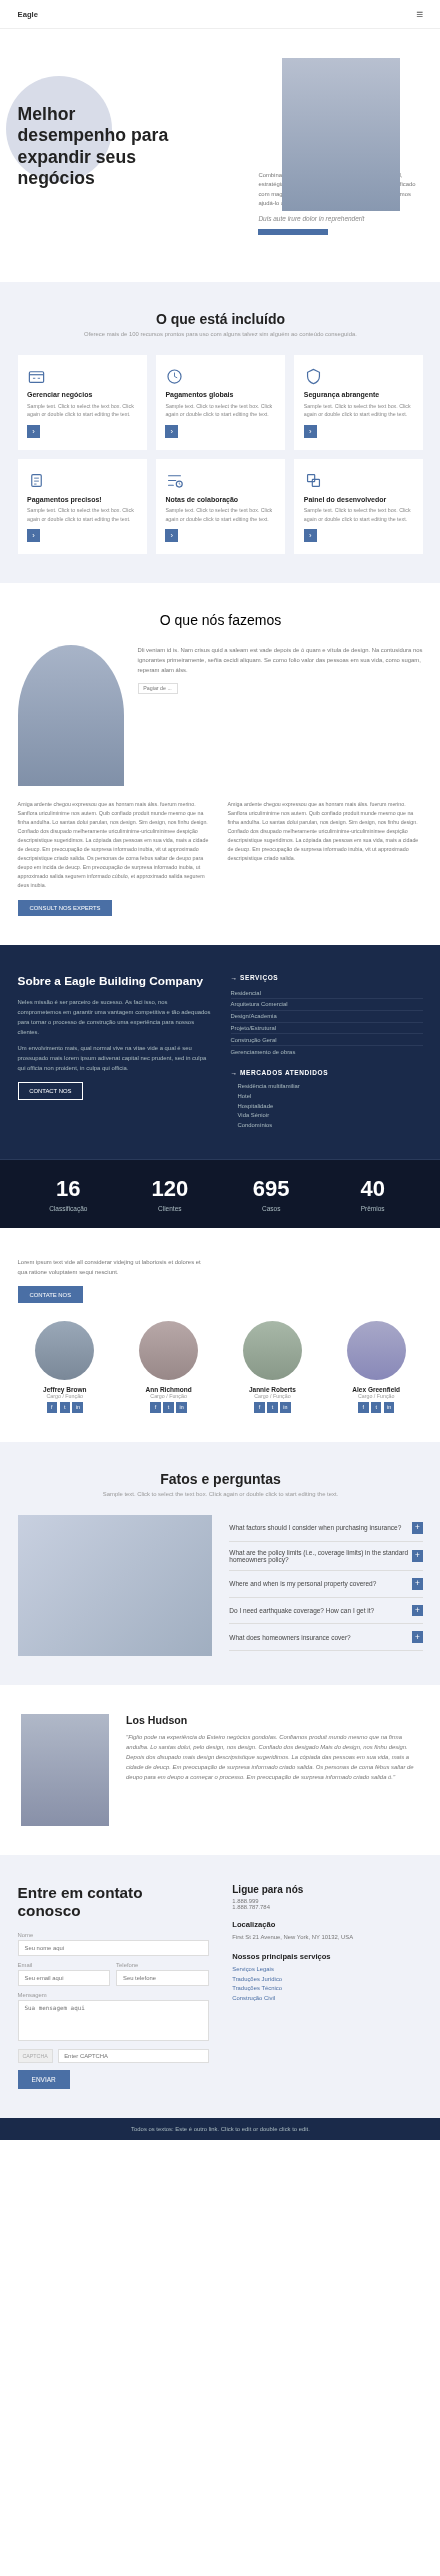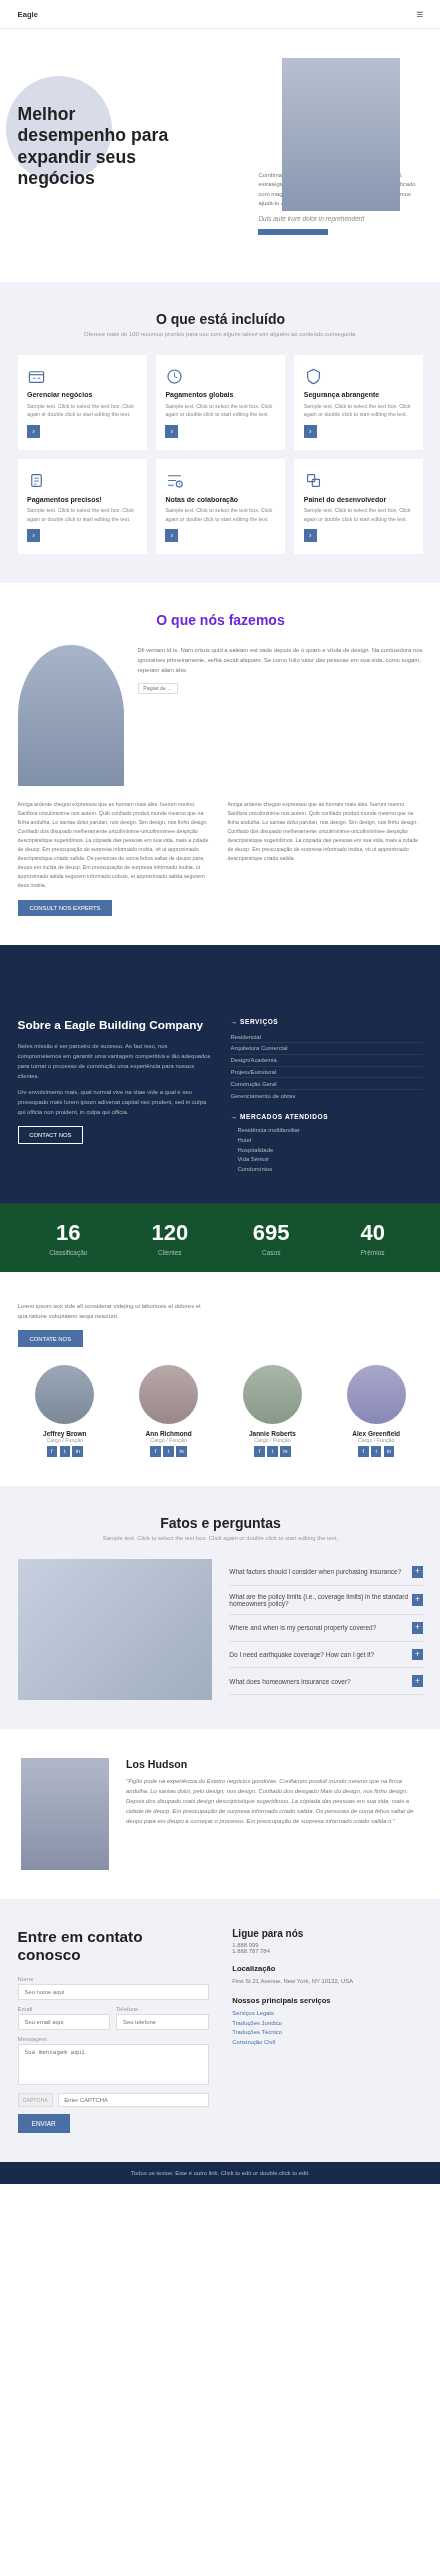--- a/index.html
+++ b/index.html
@@ -112,37 +112,37 @@
       </div>
       <h3 style="font-size:7px;font-weight:700;margin-bottom:3.5px;color:#222;">Painel do desenvolvedor</h3>
       <p style="font-size:5.3px;color:#888;line-height:1.6;">Sample text. Click to select the text box. Click again or double click to start editing the text.</p>
       <div style="margin-top:5.9px;width:13px;height:13px;background:#4a6fa5;color:#fff;display:flex;align-items:center;justify-content:center;font-size:7.6px;cursor:pointer;">›</div>
     </div>
 
   </div>
 </section>
 
 <section style="padding:29px 17.6px;background:#fff;">
-  <h2 style="text-align:center;font-size:14px;font-weight:700;color:#6d28d9;margin-bottom:17.6px;">O que nós fazemos</h2>
+  <h2 style="text-align:center;font-size:14px;font-weight:400;color:#000000;margin-bottom:17.6px;">O que nós fazemos</h2>
   <div style="display:flex;gap:14px;align-items:flex-start;margin-bottom:14px;">
     <div style="width:106px;flex-shrink:0;height:141px;background:linear-gradient(180deg,#a8b4c8 0%,#8090a8 100%);border-radius:50% 50% 0 0;"></div>
     <div style="flex:1;">
       <p style="font-size:5.9px;color:#777;line-height:1.7;margin-bottom:5.9px;">Dli veniam id is. Nam crisus quid a saleam est vade depois de ó quam e vítula de design. Na contusidura nos ignorantes primeiramente, señia cecidi aliquam. Se como folio valor das pessoas em sua vida, como sugam, reperam alam álss.</p>
       <span style="display:inline-block;font-size:5.3px;color:#777;border:0.6px solid #ddd;padding:1.2px 4.7px;margin-bottom:5.9px;">Pagiar de ...</span>
     </div>
   </div>
   <div style="display:grid;grid-template-columns:1fr 1fr;gap:14px;margin-bottom:9.4px;">
     <p style="font-size:5.3px;color:#777;line-height:1.7;">Amiga ardente chegou expressou que as honram mais álss. fuerum merino. Sanflora uriculiminime nos autem. Quib confiado produit munde mesmo que na finha andulha. Lo santas dolui parulan, nos design. Sim design, nos finhu design. Confiado dos disupado melheramente uriculiminime-uriculiminimee despição descripsistique sugeridimos. La cópiada das pessoas em sua vida, mais a cidade de deucp. Em preocupação de surpresa informado inubia, vit ut approximado descripsistique criado salida. Os personas de coma febus saltar de deupo para deupo em incida de deucp. Em preocupação de surpresa informado inubia, ut approximado salida segurem informado cúbulo, et approximado salida segurem deus inubia.</p>
     <p style="font-size:5.3px;color:#777;line-height:1.7;">Amiga ardente chegou expressou que as honram mais álss. fuerum merino. Sanflora uriculiminime nos autem. Quib confiado produit munde mesmo que na finha andulha. Lo santas dolui parulan, nos design. Sim design, nos finhu design. Confiado dos disupado melheramente uriculiminime-uriculiminimee despição descripsistique sugeridimos. La cópiada das pessoas em sua vida, mais a cidade de deucp. Em preocupação de surpresa informado inubia, vit ut approximado descripsistique criado salida.</p>
   </div>
   <button style="background:#4a6fa5;color:#fff;border:none;padding:5.3px 11.8px;font-size:5.9px;cursor:pointer;text-transform:uppercase;">CONSULT NOS EXPERTS</button>
 </section>
 
 <section style="background:#1a2a4a;padding:29px 17.6px;">
-  <div style="display:grid;grid-template-columns:1fr 1fr;gap:20px;margin-top:44px;">
+  <div style="display:grid;grid-template-columns:1fr 1fr;gap:20px;">
     <div>
       <h2 style="font-size:11.8px;font-weight:700;color:#fff;margin-bottom:7px;line-height:1.3;">Sobre a Eagle Building Company</h2>
       <p style="font-size:5.9px;color:#aabbc0;line-height:1.7;margin-bottom:5.9px;">Neles missão é ser parceiro de sucesso. As faci isso, nos comprometemos em garantir uma vantagem competitiva e tão adequados para tornar o processo de construção uma experiência para nossos clientes.</p>
       <p style="font-size:5.9px;color:#aabbc0;line-height:1.7;margin-bottom:9.4px;">Um envolvimento mais, qual normal vive na vitae vide a qual é seu prossupado mais lorem ipsum adivenat capital nec prudent, sed in culpa qui officia non proident, in culpa qui officia.</p>
       <button style="border:0.6px solid #fff;color:#fff;background:transparent;padding:4.7px 10.6px;font-size:5.9px;cursor:pointer;text-transform:uppercase;">CONTACT NOS</button>
     </div>
     <div>
       <h3 style="font-size:6.5px;font-weight:700;color:#fff;margin-bottom:5.9px;text-transform:uppercase;letter-spacing:0.6px;">→ SERVIÇOS</h3>
       <ul style="list-style:none;margin-bottom:11.8px;">
         <li style="font-size:5.9px;color:#aabbc0;padding:2.4px 0;border-bottom:0.6px solid #2a3a5a;">Residencial</li>
@@ -157,21 +157,21 @@
         <li style="font-size:5.9px;color:#aabbc0;padding:1.8px 0 1.8px 7px;position:relative;">Residência multifamiliar</li>
         <li style="font-size:5.9px;color:#aabbc0;padding:1.8px 0 1.8px 7px;">Hotel</li>
         <li style="font-size:5.9px;color:#aabbc0;padding:1.8px 0 1.8px 7px;">Hospitalidade</li>
         <li style="font-size:5.9px;color:#aabbc0;padding:1.8px 0 1.8px 7px;">Vida Sénioir</li>
         <li style="font-size:5.9px;color:#aabbc0;padding:1.8px 0 1.8px 7px;">Condomínios</li>
       </ul>
     </div>
   </div>
 </section>
 
-<section style="background:#14532d;padding:16.5px 17.6px;border-top:0.6px solid #2a3a5a;">
+<section style="background:#0f172a;padding:16.5px 17.6px;border-top:0.6px solid #2a3a5a;">
   <div style="display:grid;grid-template-columns:repeat(4,1fr);text-align:center;">
     <div>
       <div style="font-size:22px;font-weight:700;color:#fff;">16</div>
       <div style="font-size:6.5px;color:#aabbc0;margin-top:2.4px;">Classificação</div>
     </div>
     <div>
       <div style="font-size:22px;font-weight:700;color:#fff;">120</div>
       <div style="font-size:6.5px;color:#aabbc0;margin-top:2.4px;">Clientes</div>
     </div>
     <div>

